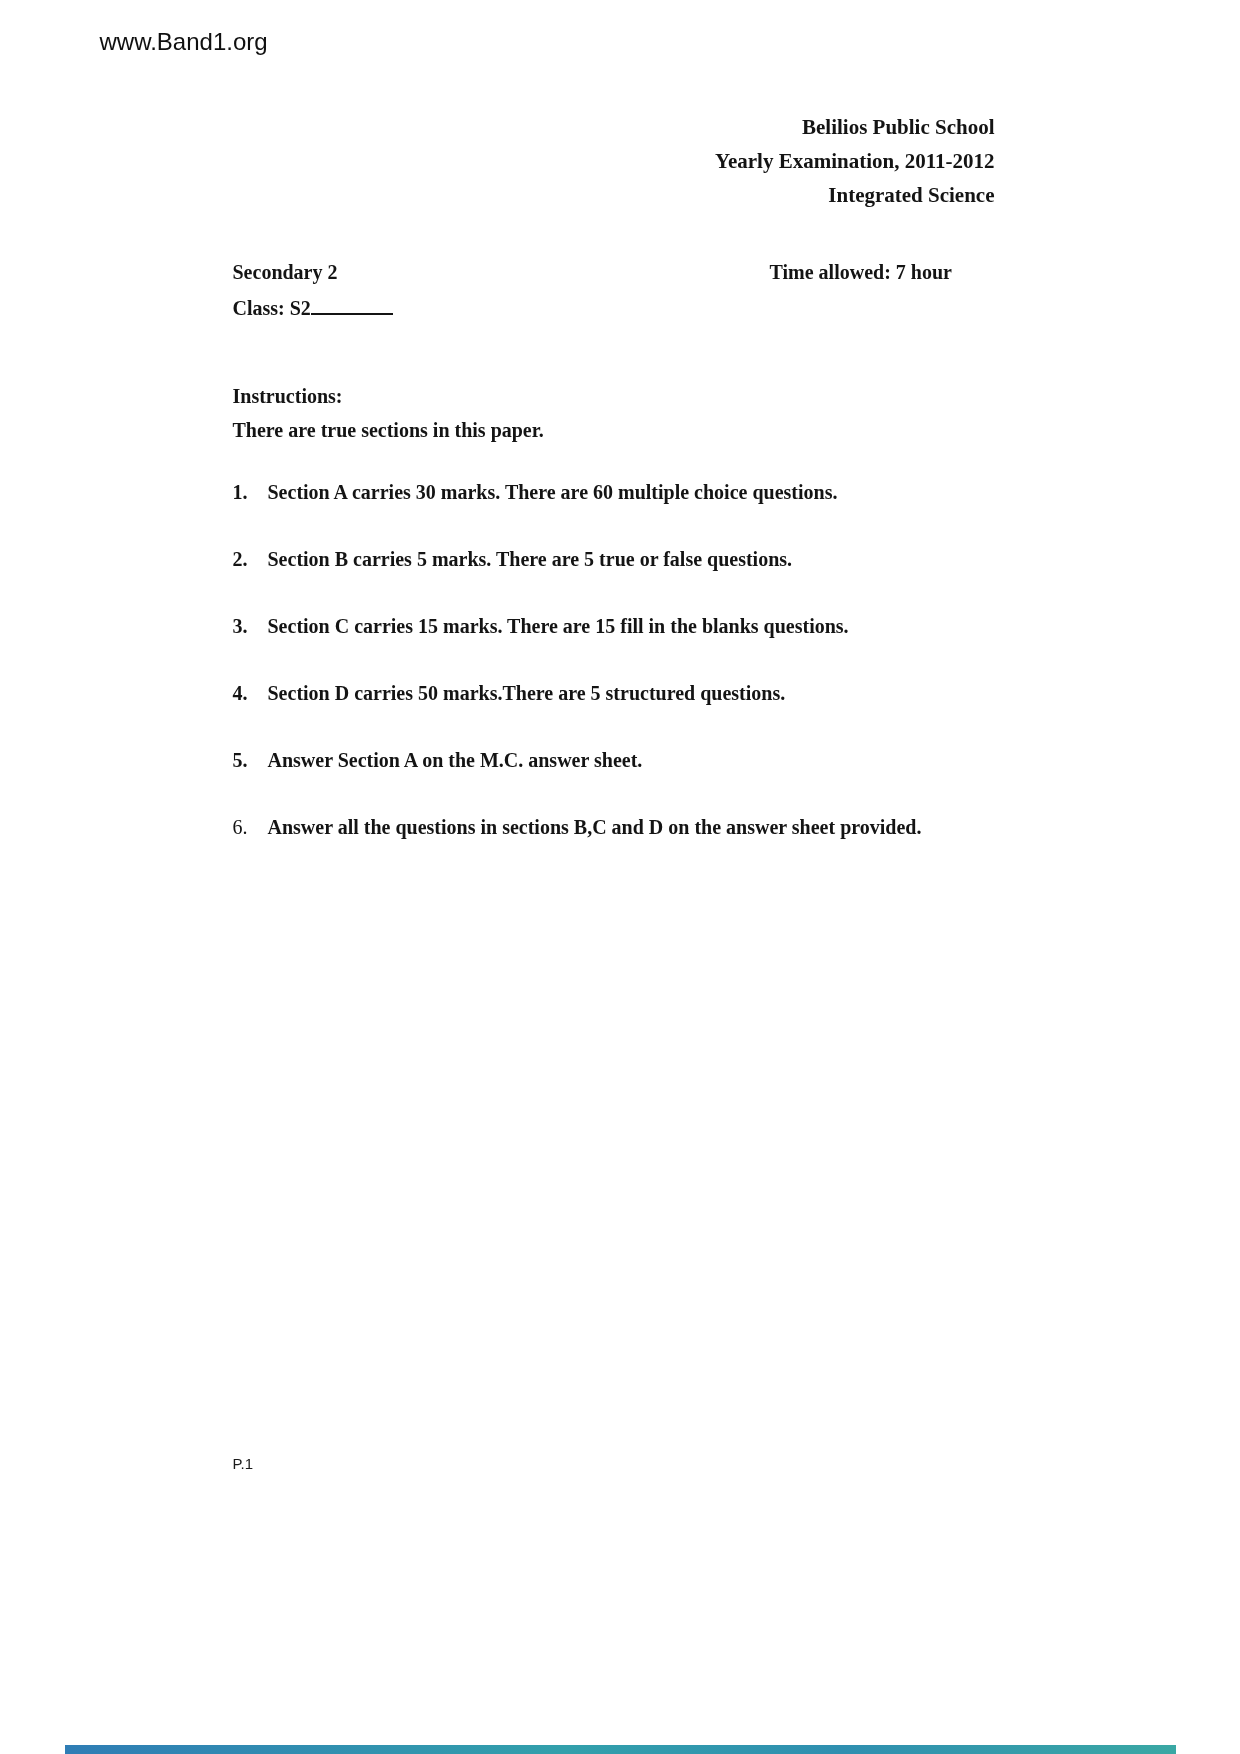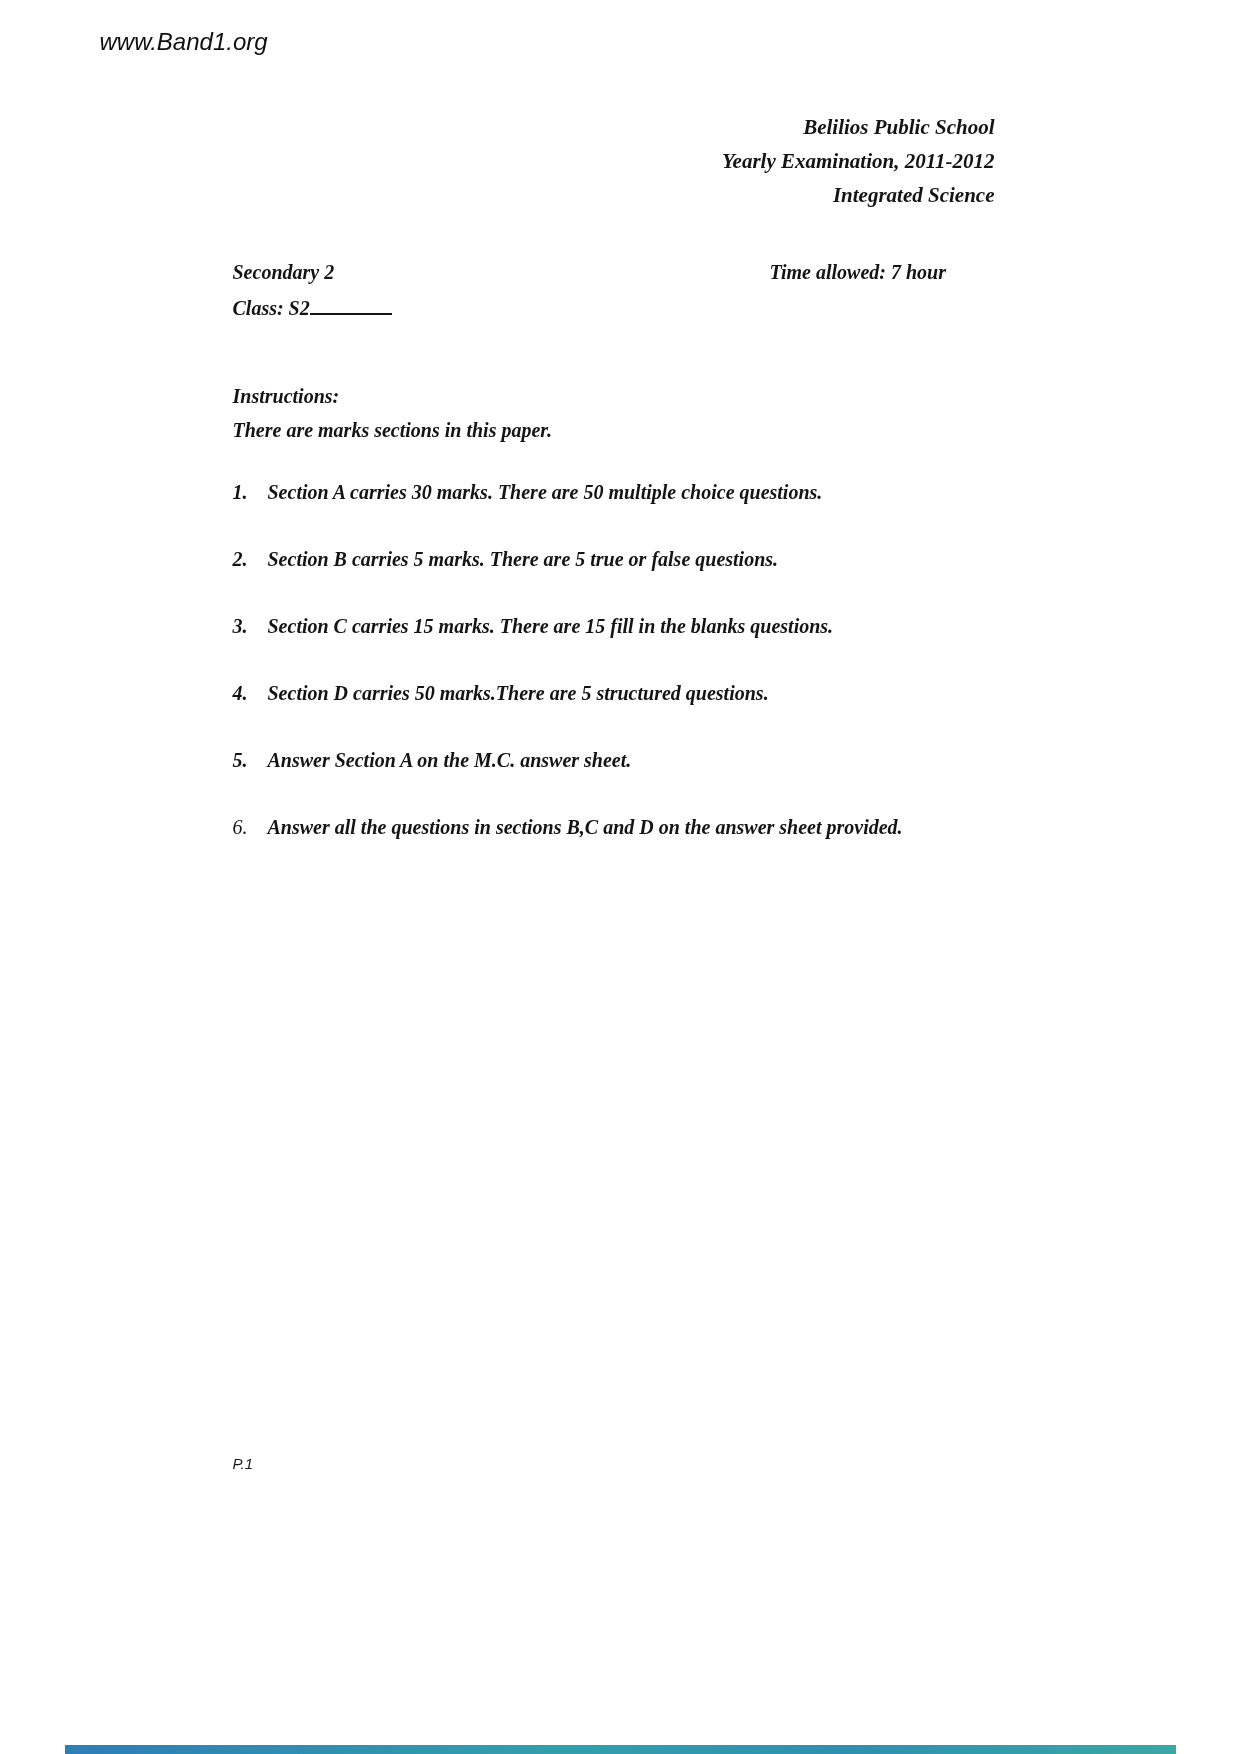--- a/index.html
+++ b/index.html
@@ -6,21 +6,20 @@
   html, body { background: #ffffff; }
   .page {
     position: relative;
     width: 1111px;
     height: 1754px;
     background: #ffffff;
     font-family: "Liberation Serif", serif;
     color: #141414;
     overflow: hidden;
     margin: 0 auto;
-    font-style: italic;
   }
   .watermark {
     position: absolute;
     left: 35px;
     top: 28px;
     font-family: "Liberation Sans", sans-serif;
     font-size: 24px;
     font-weight: 400;
     color: #101010;
   }
@@ -135,27 +134,27 @@
         <span>Secondary 2</span>
         <span class="info-right">Time allowed: 7 hour</span>
       </div>
       <div class="info-row">
         <span>Class: S2</span><span class="uline uline-class"></span>
       </div>
     </div>
 
     <div class="instructions-head">
       <div>Instructions:</div>
-      <div>There are marks sections in this paper.</div>
+      <div>There are true sections in this paper.</div>
     </div>
 
     <div class="list-block">
       <div class="list-item">
         <span class="list-num">1.</span>
-        <span>Section A carries 30 marks. There are 50 multiple choice questions.</span>
+        <span>Section A carries 30 marks. There are 60 multiple choice questions.</span>
       </div>
       <div class="list-item">
         <span class="list-num">2.</span>
         <span>Section B carries 5 marks. There are 5 true or false questions.</span>
       </div>
       <div class="list-item">
         <span class="list-num">3.</span>
         <span>Section C carries 15 marks. There are 15 fill in the blanks questions.</span>
       </div>
       <div class="list-item">

